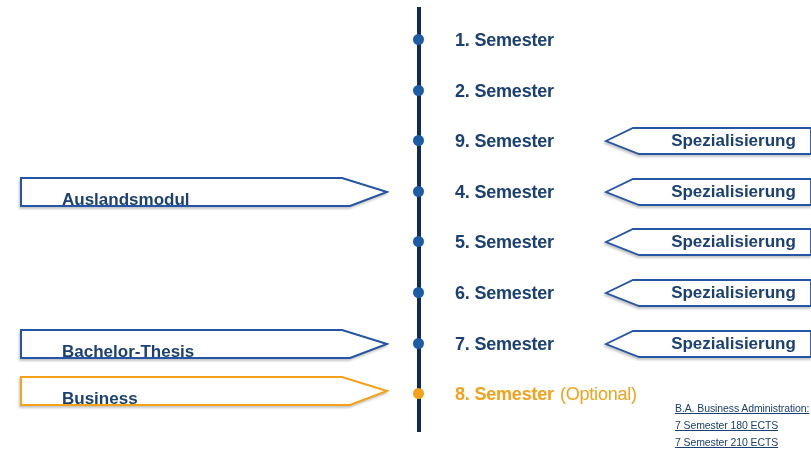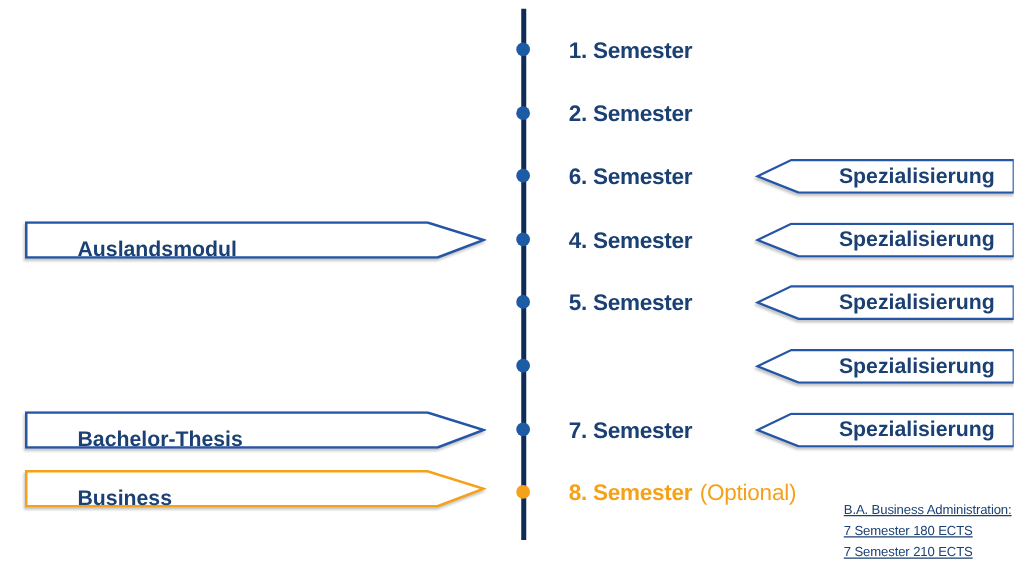--- a/index.html
+++ b/index.html
@@ -91,23 +91,24 @@
   <div class="dot r2"></div>
   <div class="dot r3"></div>
   <div class="dot r4"></div>
   <div class="dot r5"></div>
   <div class="dot r6"></div>
   <div class="dot r7"></div>
   <div class="dot r8 orange"></div>
 
   <div class="sem-label r1">1. Semester</div>
   <div class="sem-label r2">2. Semester</div>
-  <div class="sem-label r3">6. Semester</div>
+  <div class="sem-label r3">9. Semester</div>
   <div class="sem-label r4">4. Semester</div>
   <div class="sem-label r5">5. Semester</div>
+  <div class="sem-label r6">6. Semester</div>
   <div class="sem-label r7">7. Semester</div>
   <div class="sem-label r8 orange">
     <span>8. Semester</span><span class="suffix">(Optional)</span>
   </div>
 
   <div class="arrow-box left-box pos-a">
     <svg width="369" height="30" viewBox="0 0 369 30">
       <polygon points="1,1 322,1 367,15 330,29 1,29" fill="#ffffff" stroke="#2456a5" stroke-width="2"></polygon>
     </svg>
     <div class="arrow-label">Auslandsmodul</div>

